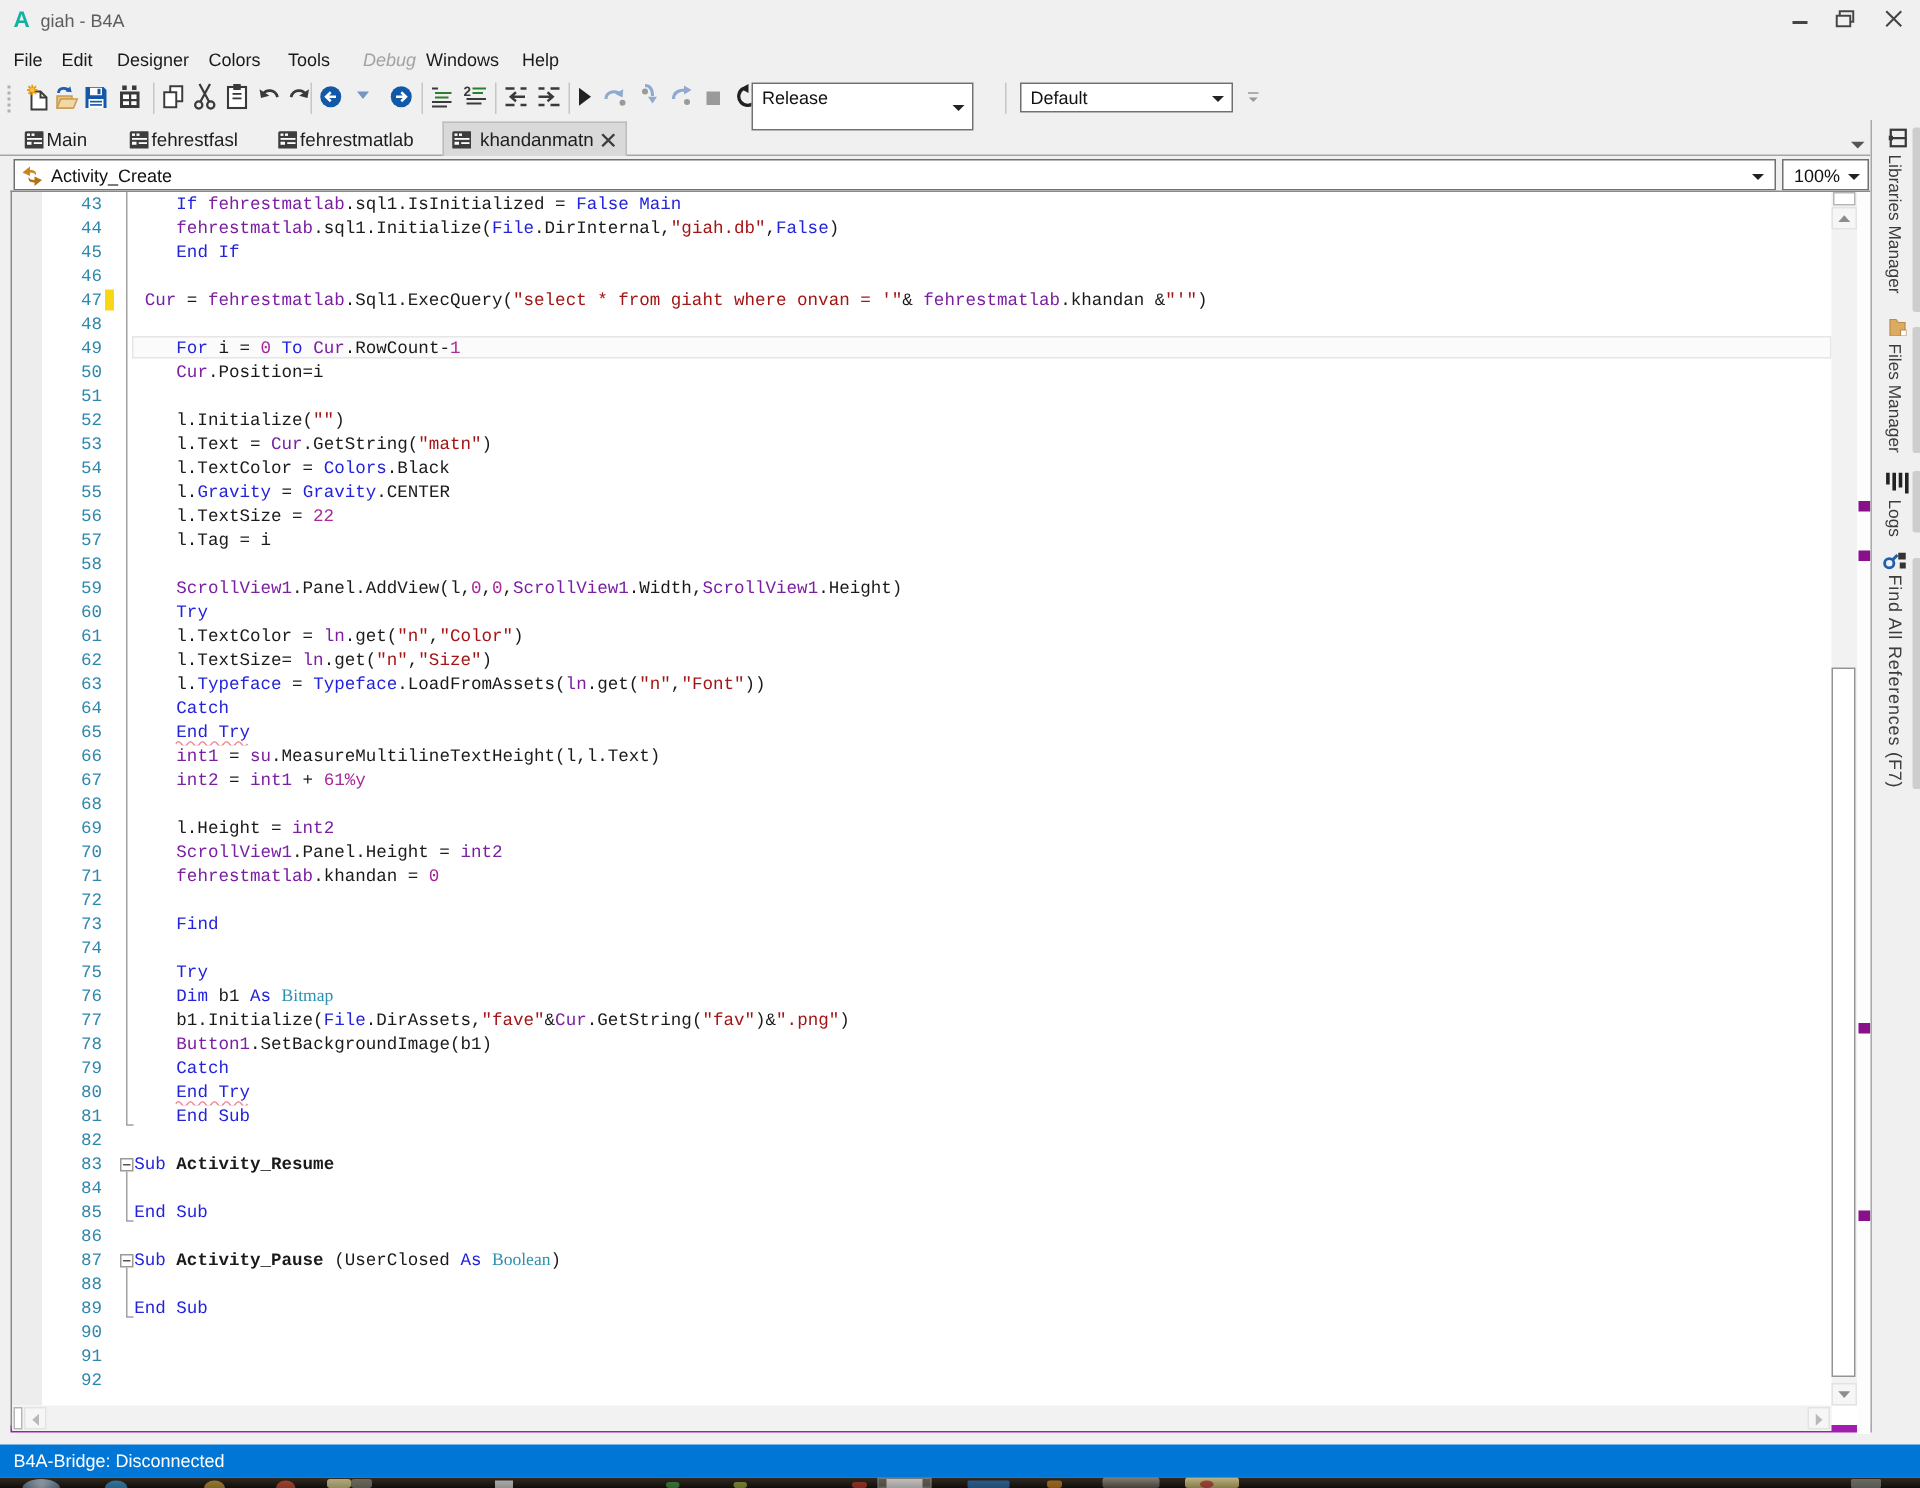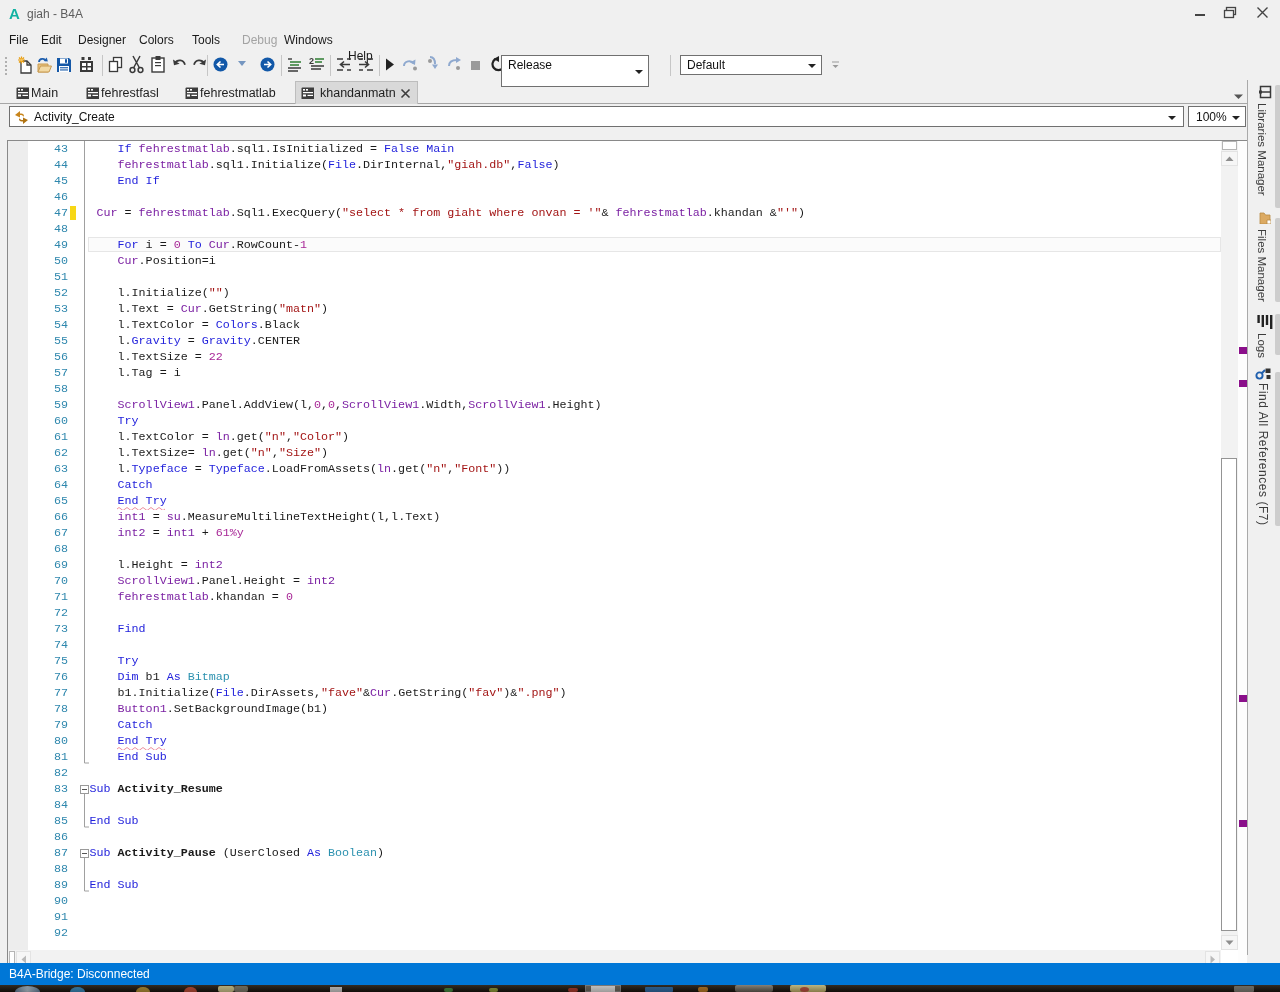--- a/index.html
+++ b/index.html
@@ -3,21 +3,21 @@
 <meta charset="utf-8">
 <style>
   * { margin:0; padding:0; box-sizing:border-box; }
   html,body { width:1280px; height:992px; overflow:hidden; background:#f0f0f0;
     font-family:"Liberation Sans", sans-serif; }
   .abs { position:absolute; }
   #app { position:relative; width:1280px; height:992px; }
   pre { font-family:"Liberation Mono", monospace; font-size:11.7px; line-height:16px; }
   .k { color:#2323dc; }
   .p { color:#7a1fa2; }
-  .t { color:#2b91af; }
+  .t { color:#2b91af;font-family:Liberation Serif, serif; }
   .s { color:#a31515; }
   .n { color:#a82897; }
   .bold { font-weight:bold; }
   .sep { position:absolute; width:1px; background:#c6c6c6; top:3px; height:21px; }
   .combo { position:absolute; background:#fff; border:1px solid #707070; }
   .combo .arr { position:absolute; right:5px; top:50%; margin-top:-1px;
     border-left:4px solid transparent; border-right:4px solid transparent; border-top:4px solid #222; }
   .tabicon { width:13px; height:12px; margin-top:0.5px; }
   .tabtxt { position:absolute; top:6px; font-size:12.5px; color:#1e1e1e; }
   .sidetxt { position:absolute; left:8px; writing-mode:vertical-rl; font-size:11.5px; color:#3c3c3c; white-space:nowrap; }
@@ -40,23 +40,23 @@
       <path d="M1.5 1.5 L11.5 11.5 M11.5 1.5 L1.5 11.5" stroke="#444" stroke-width="1.4"></path>
     </svg>
   </div>
 
   <div class="abs" style="left:0;top:28px;width:1280px;height:24px;font-size:12px;color:#1a1a1a;">
     <span class="abs" style="left:9px;top:5px;">File</span>
     <span class="abs" style="left:41px;top:5px;">Edit</span>
     <span class="abs" style="left:78px;top:5px;">Designer</span>
     <span class="abs" style="left:139px;top:5px;">Colors</span>
     <span class="abs" style="left:192px;top:5px;">Tools</span>
-    <span class="abs" style="left:242px;top:5px;color:#a3a3a3;">Debug</span>
+    <span class="abs" style="left:242px;top:5px;color:#a3a3a3;font-style:italic;">Debug</span>
     <span class="abs" style="left:284px;top:5px;">Windows</span>
-    <span class="abs" style="left:348px;top:5px;margin-top:16px;">Help</span>
+    <span class="abs" style="left:348px;top:5px;">Help</span>
   </div>
 
   <div id="toolbar" class="abs" style="left:0;top:52px;width:1280px;height:28px;">
 
     <svg class="abs" style="left:4px;top:4px;" width="4" height="22" viewBox="0 0 4 22">
       <g fill="#b0b0b0">
           <rect x="1" y="1" width="2" height="2"></rect>
           <rect x="1" y="5" width="2" height="2"></rect>
           <rect x="1" y="9" width="2" height="2"></rect>
           <rect x="1" y="13" width="2" height="2"></rect>
@@ -272,21 +272,21 @@
       </svg>
       <span class="abs" style="left:24px;top:3px;font-size:12px;color:#111;">Activity_Create</span>
       <span class="arr" style="right:7px;"></span>
     </div>
     <div class="combo" style="left:1188px;top:2px;width:58px;height:21px;">
       <span class="abs" style="left:7px;top:3px;font-size:12px;color:#111;">100%</span>
       <span class="arr"></span>
     </div>
   </div>
 
-  <div id="editor" class="abs" style="left:7px;top:127px;width:1240px;height:828px;background:#fff;border-left:1px solid #898989;border-top:1px solid #898989;border-bottom:1px solid #a21caf;margin-top:13px;">
+  <div id="editor" class="abs" style="left:7px;top:127px;width:1240px;height:828px;background:#fff;border-left:1px solid #898989;border-top:1px solid #898989;border-bottom:5px solid #a21caf;">
 
     <div class="abs" style="left:0;top:0;width:20px;height:809px;background:#ededed;"></div>
 
     <div class="abs" style="left:80px;top:96px;width:1133px;height:15px;background:#fbfbfb;border:1px solid #e6e6e6;"></div>
 
     <div class="abs" style="left:62px;top:65px;width:6px;height:14px;background:#f7d716;"></div>
 
     <pre id="gutter" class="abs" style="left:20px;top:0;width:40px;text-align:right;color:#2e87ad;">43
 44
 45

